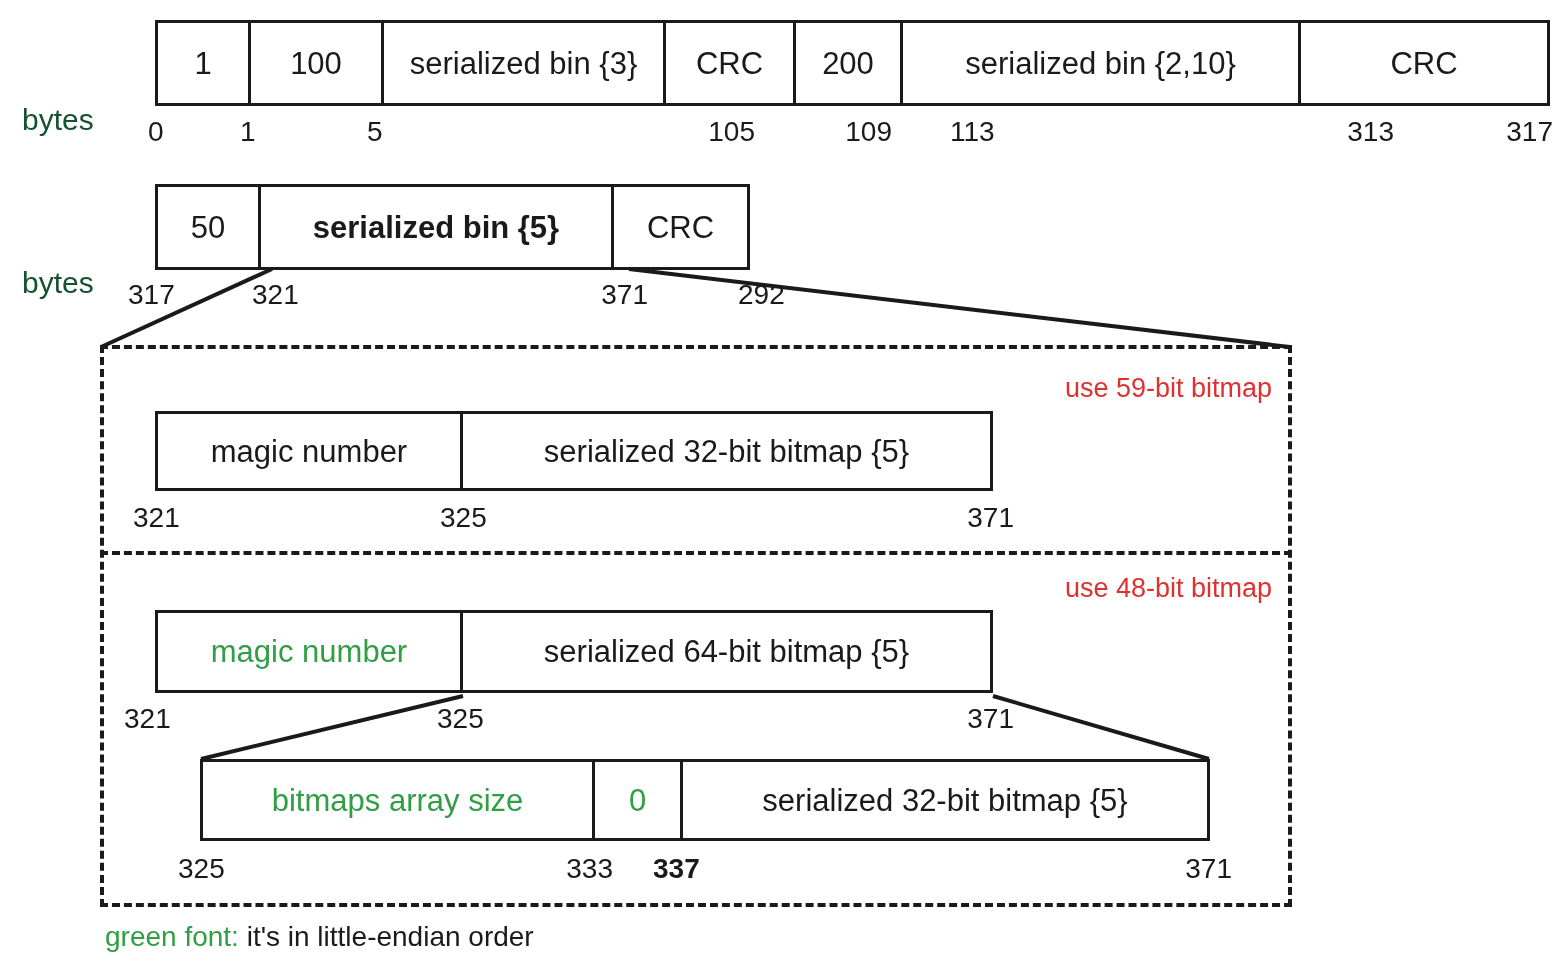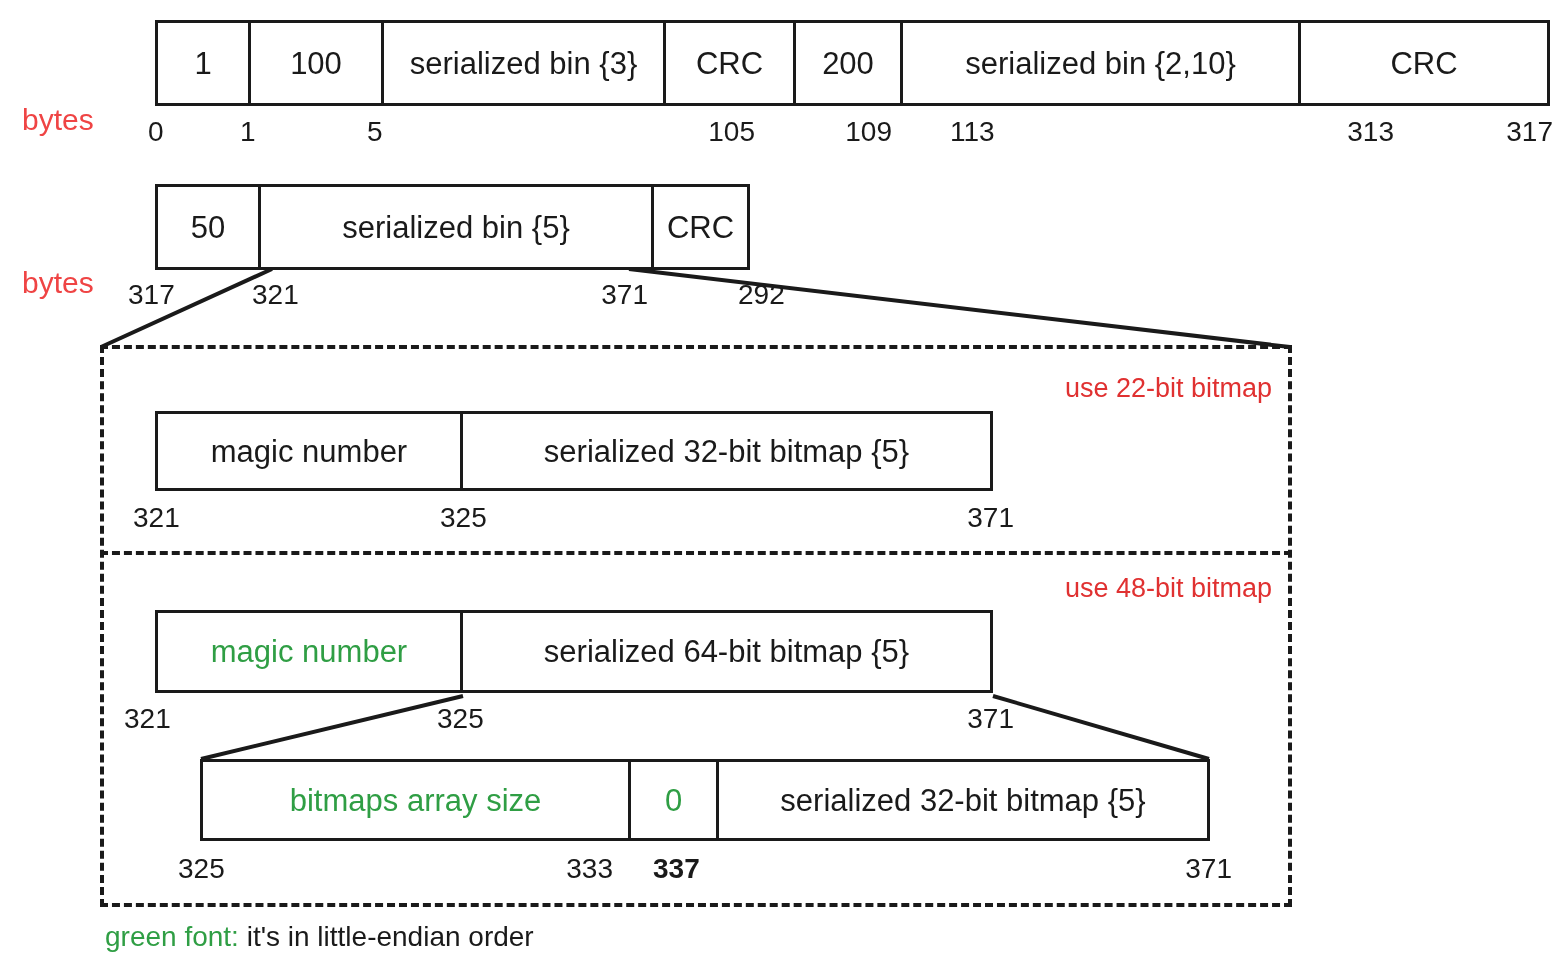--- a/index.html
+++ b/index.html
@@ -53,21 +53,21 @@
     white-space: nowrap;
   }
   .offset.left  { transform: translateX(0); }
   .offset.right { transform: translateX(-100%); }
 
   
   .bytes-label {
     position: absolute;
     font-size: 30px;
     line-height: 1;
-    color: #ef4444;
+    color: #14532d;
   }
 
   
   .red-note {
     position: absolute;
     font-size: 27px;
     line-height: 1;
     color: #e03131;
     white-space: nowrap;
     transform: translateX(-100%);
@@ -135,33 +135,33 @@
   <div class="offset right" style="left:755px; top:118px;">105</div>
   <div class="offset right" style="left:892px; top:118px;">109</div>
   <div class="offset left" style="left:950px; top:118px;text-align:center;">113</div>
   <div class="offset right" style="left:1394px; top:118px;">313</div>
   <div class="offset right" style="left:1553px; top:118px;">317</div>
 
   <div class="bytes-label" style="left:22px; top:268px;">bytes</div>
 
   <div class="fieldbox" style="left:155px; top:184px; width:595px; height:86px;">
     <div class="cell" style="width:103px;">50</div>
-    <div class="cell" style="width:393px;">serialized bin {5}</div>
+    <div class="cell" style="width:353px;font-weight:bold;">serialized bin {5}</div>
     <div class="cell" style="flex:1 1 auto;">CRC</div>
   </div>
 
   <div class="offset left" style="left:128px; top:281px;">317</div>
   <div class="offset left" style="left:252px; top:281px;">321</div>
   <div class="offset right" style="left:648px; top:281px;">371</div>
   <div class="offset left" style="left:738px; top:281px;">292</div>
 
   <div class="dashed-box" style="left:100px; top:345px; width:1192px; height:562px;"></div>
   <div class="dashed-divider" style="left:100px; top:551px; width:1192px;"></div>
 
-  <div class="red-note" style="left:1272px; top:375px;">use 22-bit bitmap</div>
+  <div class="red-note" style="left:1272px; top:375px;">use 59-bit bitmap</div>
 
   <div class="fieldbox" style="left:155px; top:411px; width:838px; height:80px;">
     <div class="cell" style="width:305px;">magic number</div>
     <div class="cell" style="flex:1 1 auto;">serialized 32-bit bitmap {5}</div>
   </div>
 
   <div class="offset left" style="left:133px; top:504px;">321</div>
   <div class="offset left" style="left:440px; top:504px;">325</div>
   <div class="offset right" style="left:1014px; top:504px;">371</div>
 
@@ -170,21 +170,21 @@
   <div class="fieldbox" style="left:155px; top:610px; width:838px; height:83px;">
     <div class="cell green" style="width:305px;">magic number</div>
     <div class="cell" style="flex:1 1 auto;text-align:right;">serialized 64-bit bitmap {5}</div>
   </div>
 
   <div class="offset left" style="left:124px; top:705px;">321</div>
   <div class="offset left" style="left:437px; top:705px;">325</div>
   <div class="offset right" style="left:1014px; top:705px;">371</div>
 
   <div class="fieldbox" style="left:200px; top:759px; width:1010px; height:82px;">
-    <div class="cell green" style="width:428px;">bitmaps array size</div>
+    <div class="cell green" style="width:392px;">bitmaps array size</div>
     <div class="cell green" style="width:88px;">0</div>
     <div class="cell" style="flex:1 1 auto;">serialized 32-bit bitmap {5}</div>
   </div>
 
   <div class="offset left" style="left:178px; top:855px;">325</div>
   <div class="offset right" style="left:613px; top:855px;">333</div>
   <div class="offset left" style="left:653px; top:855px;font-weight:bold;">337</div>
   <div class="offset right" style="left:1232px; top:855px;">371</div>
 
   <div class="legend" style="left:105px; top:923px;">

